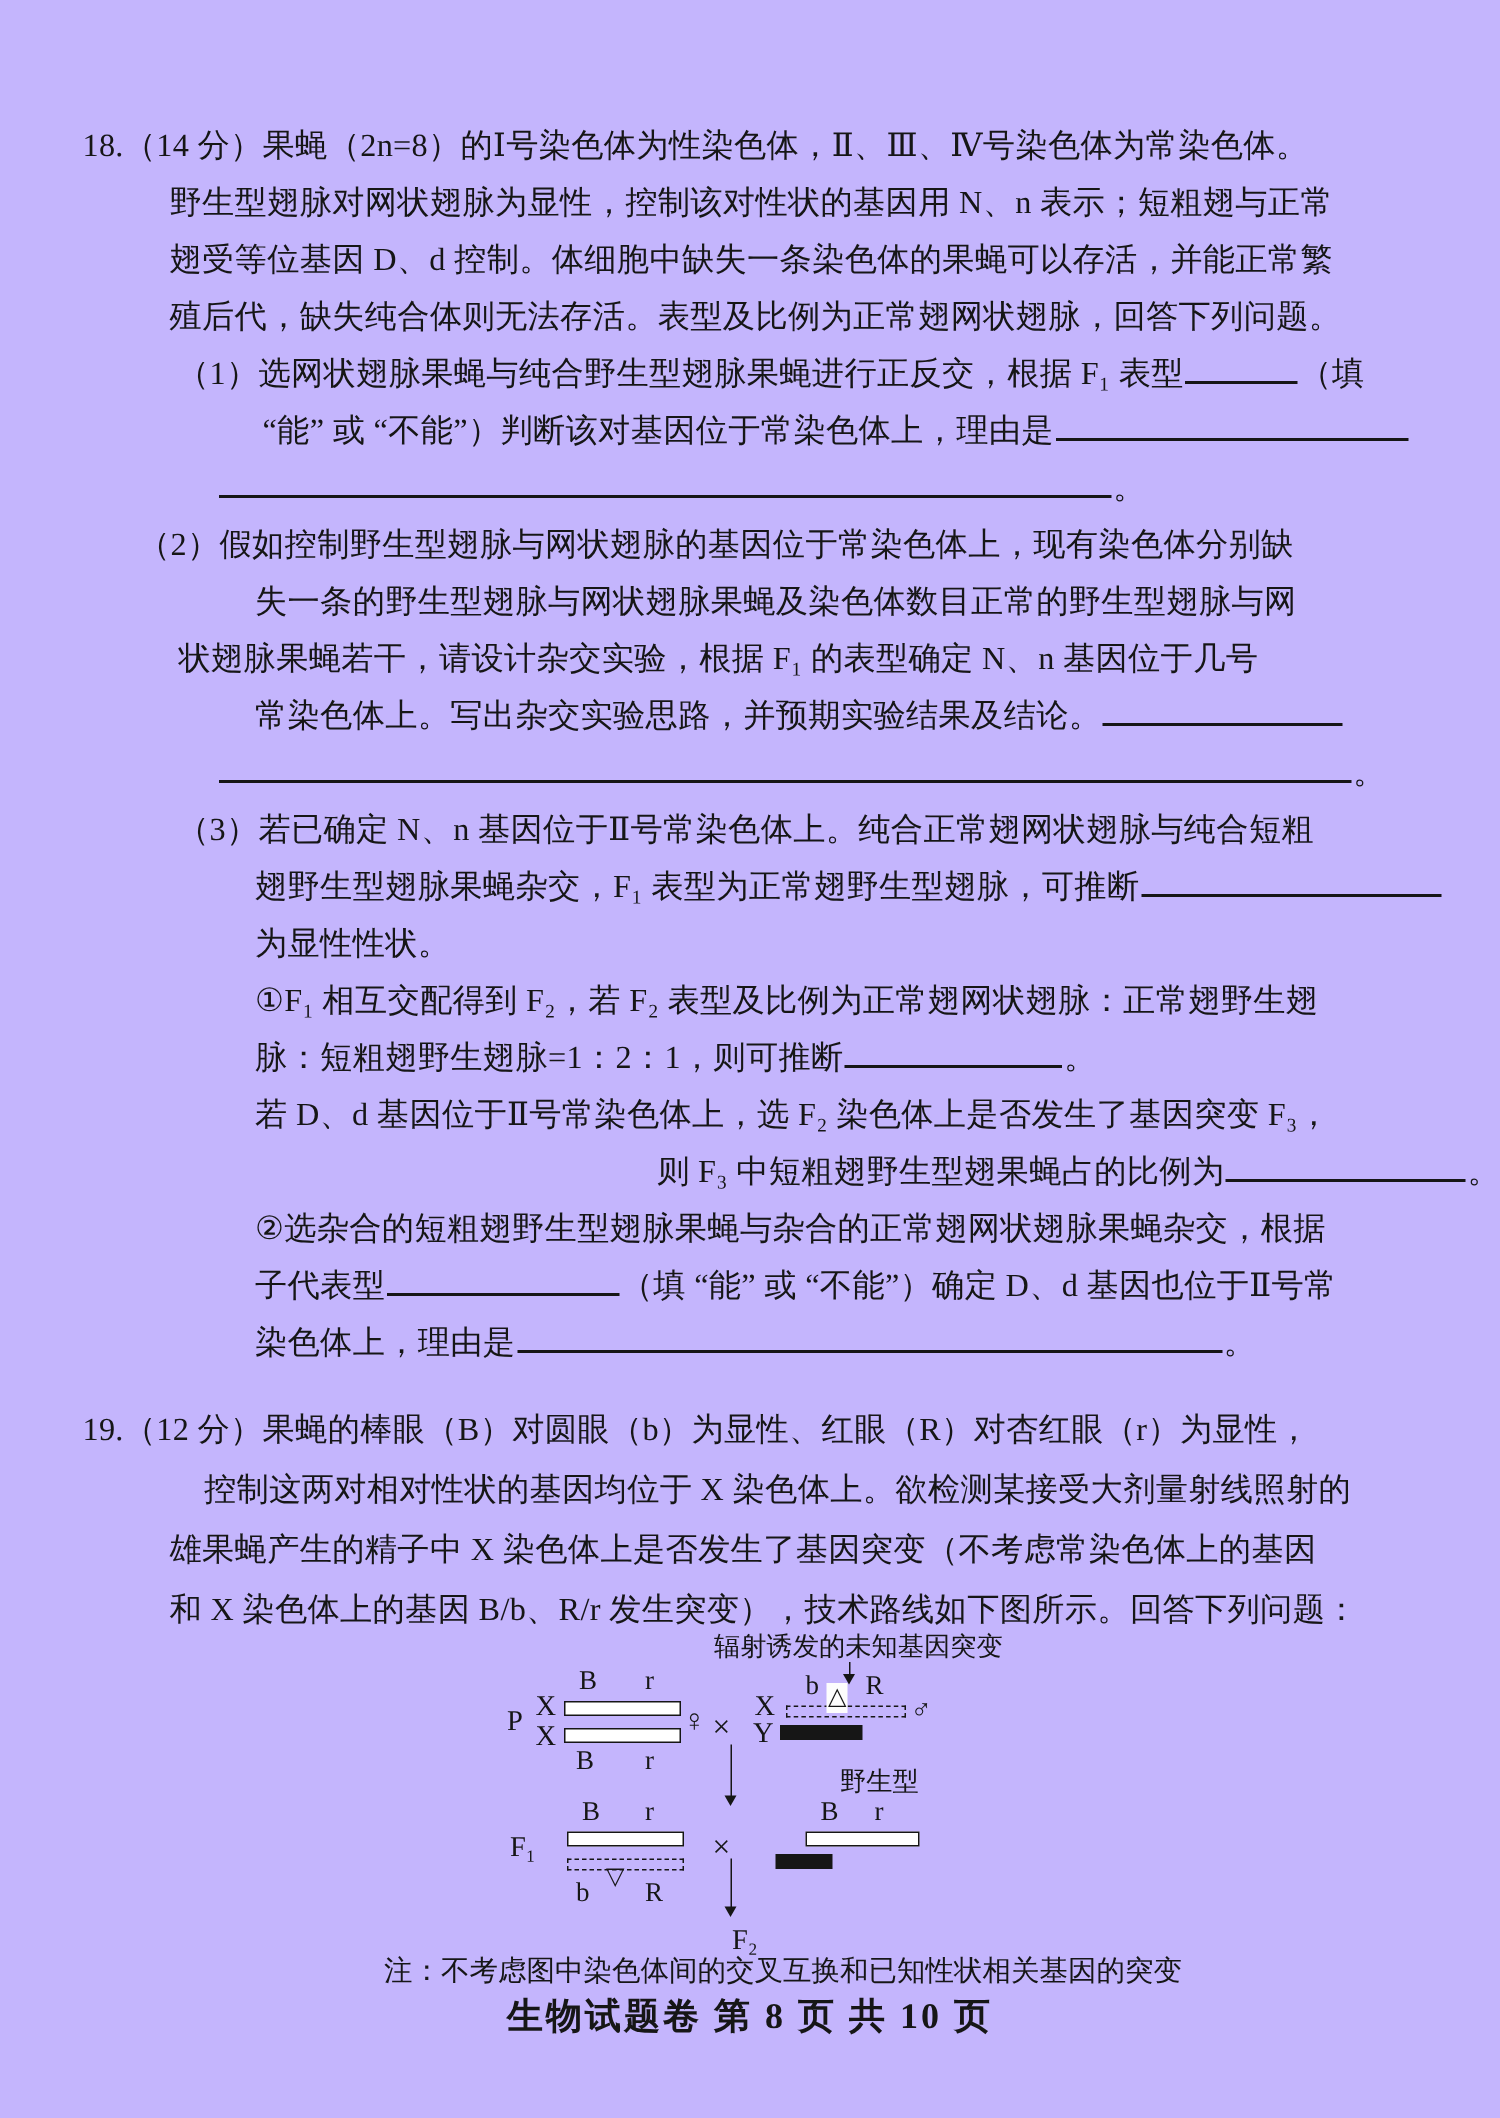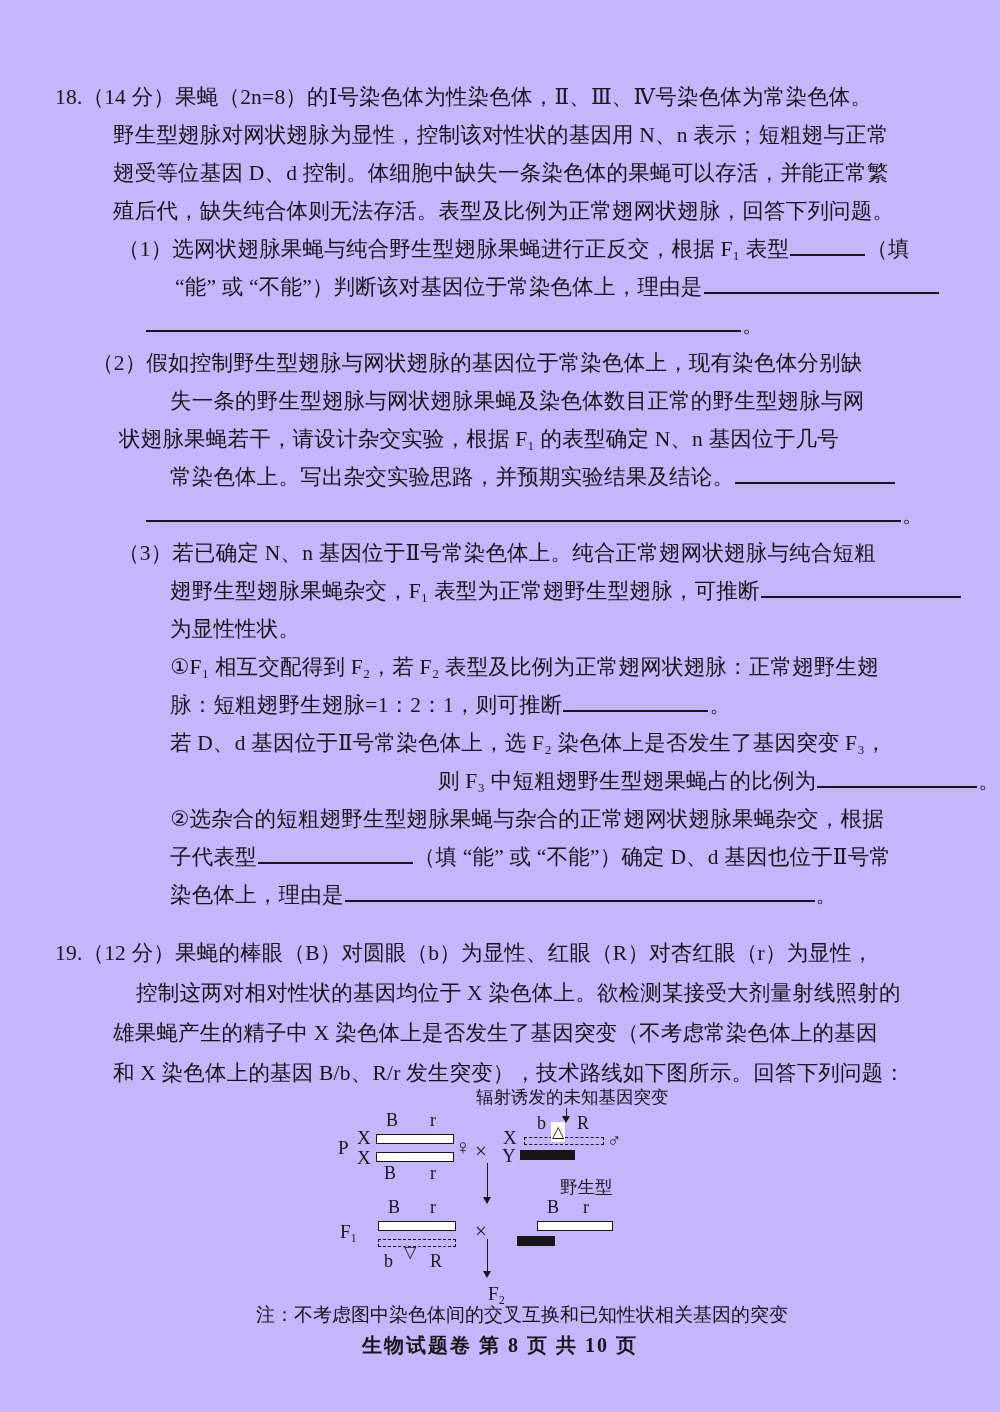--- a/index.html
+++ b/index.html
@@ -28,21 +28,21 @@
   .bar-outline { position:absolute; height:8px; border:1.5px solid #161616; background:#fff; box-sizing:content-box; }
   .bar-dashed  { position:absolute; height:6px; border:1.6px dashed #161616; background:transparent; box-sizing:content-box; }
   .bar-solid   { position:absolute; height:10px; background:#161616; }
   .varrow { position:absolute; width:0; border-left:1.7px solid #161616; }
   .varrow::after {
     content:""; position:absolute; left:-5px; bottom:-7px;
     width:0; height:0; border:4px solid transparent; border-top:7px solid #161616;
   }
   
   .note { font-size:19px; line-height:20px; padding-left:256px; white-space:nowrap; }
-  .footer { text-align:center; font-weight:bold; font-size:20px; line-height:24px; margin-top:8px; letter-spacing:2px; }
+  .footer { text-align:center; font-weight:bold; font-size:24px; line-height:24px; margin-top:8px; letter-spacing:2px; }
 </style>
 </head>
 <body>
 
 <div class="page">
 
   <div class="qblock q18">
       <div class="tline" style="padding-left: 55px;"><span>18.（14 分）果蝇（2n=8）的Ⅰ号染色体为性染色体，Ⅱ、Ⅲ、Ⅳ号染色体为常染色体。</span></div>
       <div class="tline" style="padding-left: 113px;"><span>野生型翅脉对网状翅脉为显性，控制该对性状的基因用 N、n 表示；短粗翅与正常</span></div>
       <div class="tline" style="padding-left: 113px;"><span>翅受等位基因 D、d 控制。体细胞中缺失一条染色体的果蝇可以存活，并能正常繁</span></div>

